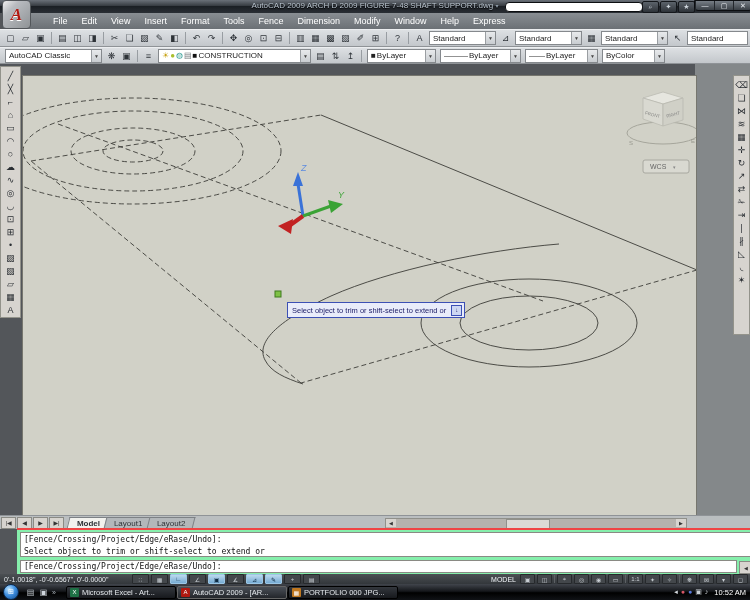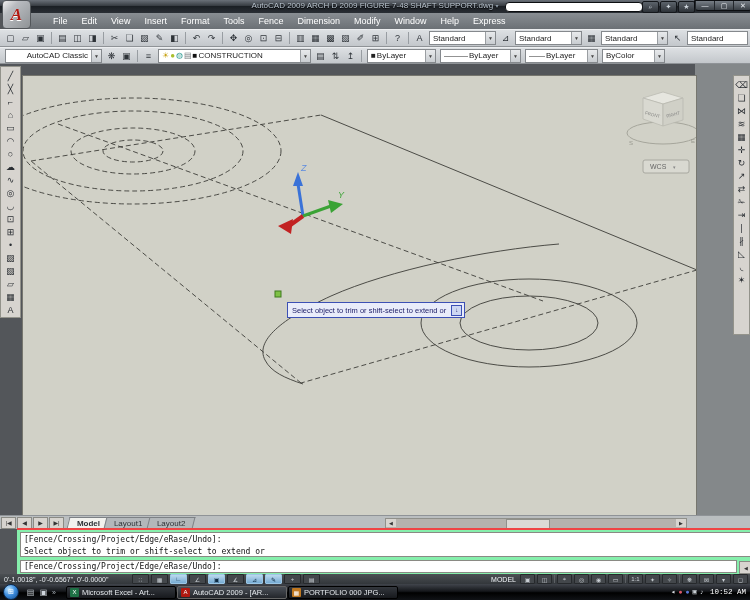--- a/index.html
+++ b/index.html
@@ -104,21 +104,21 @@
   #qlaunch{display:flex;align-items:center;gap:3px;margin-left:6px;color:#cfd6dd;}
   #qlaunch .ql{width:11px;height:11px;font-size:8px;display:flex;align-items:center;justify-content:center;}
   #qlaunch .more{font-size:7px;color:#aab2ba;}
   #tasks{display:flex;gap:1px;margin-left:10px;}
   .task{width:110px;height:13px;border-radius:2px;border:1px solid #000;
     background:linear-gradient(#33373d,#17191d);display:flex;align-items:center;gap:3px;
     font-size:7.5px;color:#e4e8ec;padding:0 3px;box-sizing:border-box;white-space:nowrap;overflow:hidden;}
   .task.active{background:linear-gradient(#4a4f57,#23262b);border-color:#666;align-items:center;}
   .task .tico{flex:none;width:9px;height:9px;border-radius:1px;font-size:6px;color:#fff;
     display:flex;align-items:center;justify-content:center;}
-  #tray{margin-left:auto;display:flex;gap:3px;margin-right:4px;font-size:7px;color:#d8dde2;font-family:Liberation Mono, monospace;}
+  #tray{margin-left:auto;display:flex;gap:3px;margin-right:4px;font-size:7px;color:#d8dde2;}
   #clock{font-size:7.5px;color:#fff;margin-left:3px;}
 </style>
 </head>
 <body>
 
 <div id="screen">
 
   <div id="titlebar" class="abs">
     <div id="title-text" class="abs"><span>AutoCAD 2009 ARCH D 2009 FIGURE 7-48 SHAFT SUPPORT.dwg</span> <span style="font-size:6px;color:#8b98a5;">▾</span></div>
     <div id="ic-search" class="abs"></div>
@@ -202,21 +202,21 @@
         <span class="lbl">Standard</span>
         <span class="arrow">▼</span>
       </span>
     <span class="ibtn">↖</span>
     <span class="combo" style="width:56px;">
         <span class="lbl">Standard</span>
       </span>
   </div>
 
   <div id="tb2" class="abs hbar">
-    <span class="combo" style="width:92px;text-align:right;">
+    <span class="combo" style="width:92px;">
         <span class="lbl">AutoCAD Classic</span>
         <span class="arrow">▼</span>
       </span>
     <span style="display:inline-flex;">
         <span class="ibtn">❋</span>
         <span class="ibtn">▣</span>
       </span>
     <span class="tsep"></span>
     <span class="ibtn">≡</span>
     <span class="combo" style="width:148px;">

